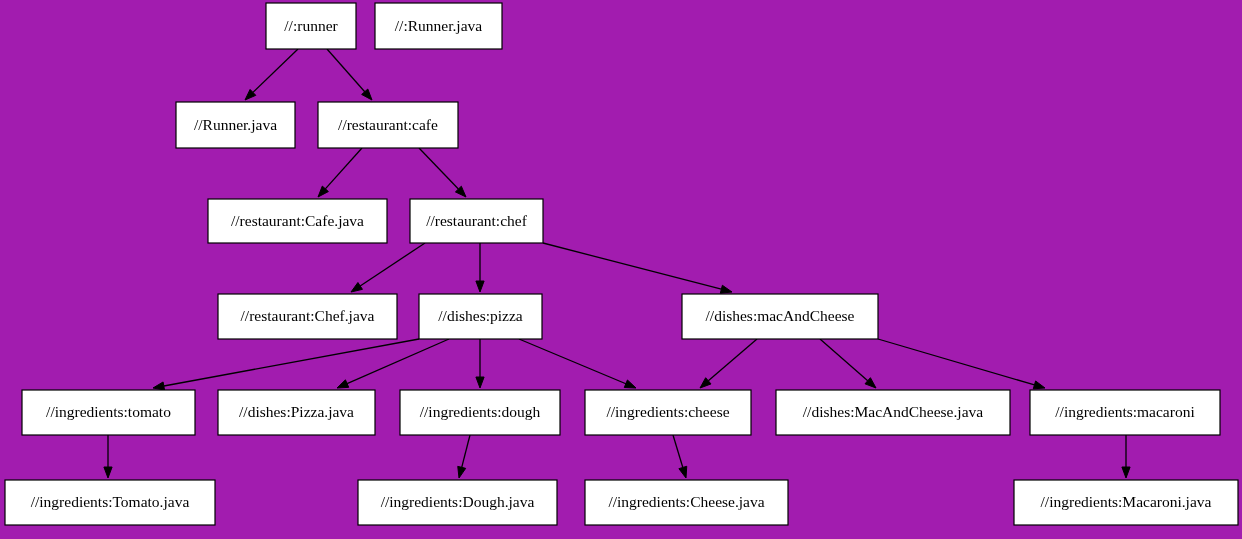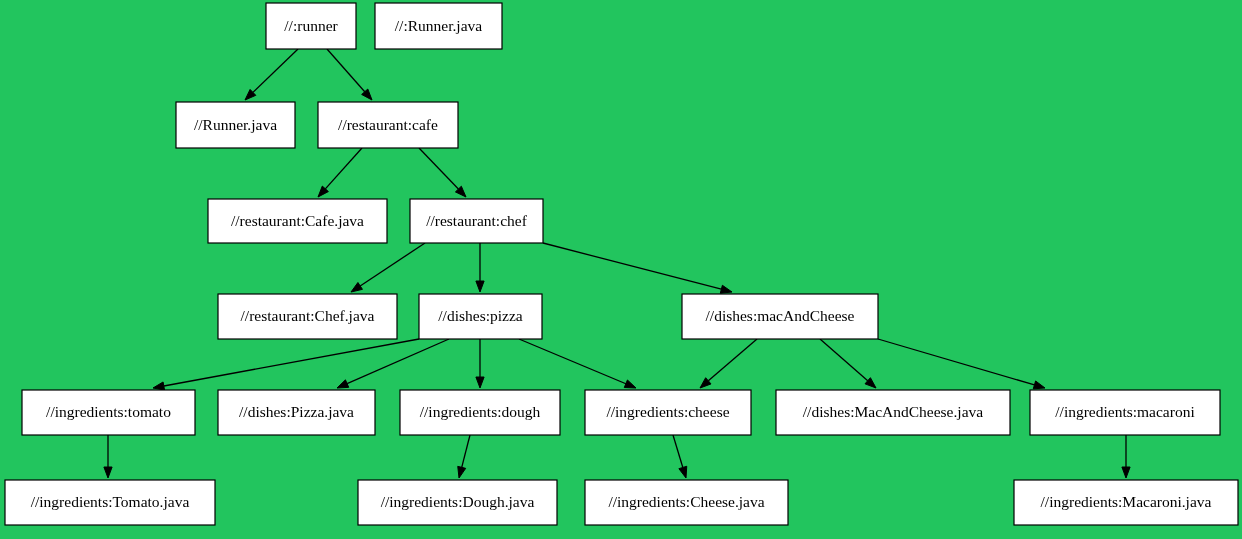--- a/index.html
+++ b/index.html
@@ -4,21 +4,21 @@
 <style>
   html, body {
     margin: 0;
     padding: 0;
     background: #ffffff;
   }
   #graph-canvas {
     position: relative;
     width: 1242px;
     height: 539px;
-    background: #22c55e;
+    background: #a21caf;
     font-family: "Liberation Serif", "DejaVu Serif", serif;
   }
   svg.graph-svg {
     position: absolute;
     top: 0;
     left: 0;
     width: 1242px;
     height: 539px;
     overflow: visible;
   }

